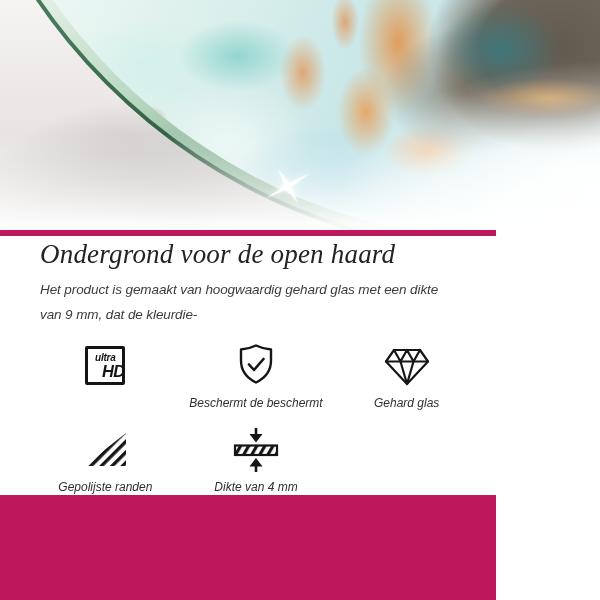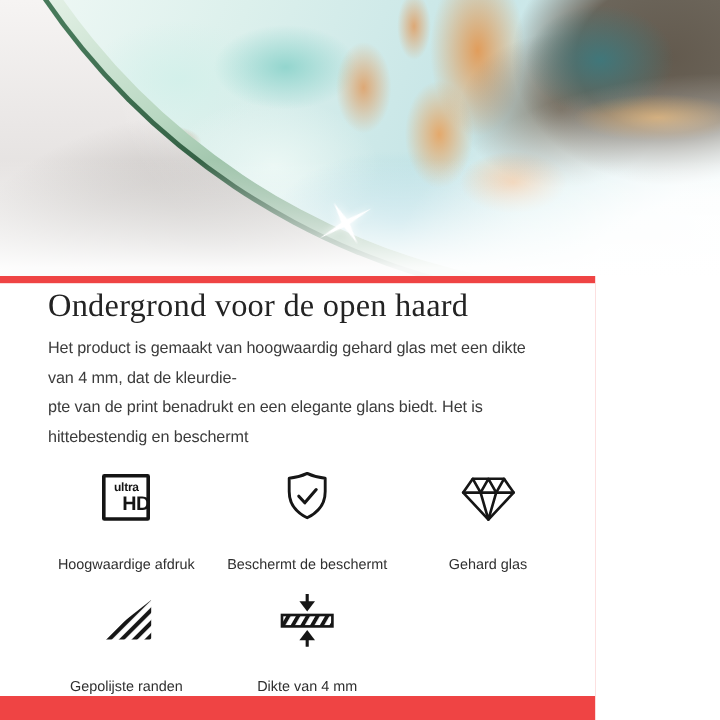--- a/index.html
+++ b/index.html
@@ -1,21 +1,21 @@
 <!DOCTYPE html>
 <html><head>
 <meta charset="utf-8">
 <style>
   html,body{margin:0;padding:0;}
   body{
     width:600px;height:600px;overflow:hidden;background:#ffffff;
     font-family:"Liberation Sans", sans-serif;color:#383838;
     -webkit-font-smoothing:antialiased;
   }
-  .page{position:relative;width:496px;height:600px;background:#ef4444;}
+  .page{position:relative;width:496px;height:600px;background:#be185d;font-style:italic;}
 
   
   .hero{
     position:relative;width:600px;height:230px;overflow:hidden;
     background:
       radial-gradient(520px 320px at 78% 25%, #ffffff 30%, rgba(255,255,255,0) 72%),
       linear-gradient(to bottom, #f6f4f3 0%, #eae7e6 45%, #dcd9d7 100%);
   }
   .hero .layer{position:absolute;inset:0;}
   .disc-shadow{
@@ -69,21 +69,21 @@
     font-size:27px;line-height:37px;color:#232323;letter-spacing:0.2px;
   }
   .desc{
     margin:5px 40px 0 40px;
     font-size:13.5px;line-height:24.6px;color:#3c3c3c;letter-spacing:-0.1px;
   }
   .features{
     display:grid;grid-template-columns:repeat(3,1fr);
     padding:0 14px 0 30px;margin-top:13px;row-gap:13px;
   }
-  .feature{display:flex;flex-direction:column;align-items:center;gap:18px;}
+  .feature{display:flex;flex-direction:column;align-items:center;}
   .icon-box{height:48px;display:flex;align-items:flex-end;justify-content:center;}
   .feature-label{margin-top:8px;font-size:12px;line-height:15px;color:#2f2f2f;text-align:center;}
 
   .icon-stroke{stroke:#161616;fill:none;stroke-linecap:round;stroke-linejoin:round;}
 
   .uhd-box{
     width:34px;height:33px;border:3px solid #141414;border-radius:2px;margin-bottom:3px;
     display:flex;flex-direction:column;align-items:center;justify-content:center;background:#fff;
   }
   .uhd-top{font-size:10px;font-weight:700;line-height:10px;color:#141414;letter-spacing:-0.2px;}
@@ -108,35 +108,33 @@
     </svg>
   </div>
 
   <section class="content">
 
     <h1 class="title">
       <span>Ondergrond voor de open haard</span><br>
     </h1>
 
     <div class="desc">
-      <div>Het product is gemaakt van hoogwaardig gehard glas met een dikte van 4 mm, dat de kleurdie-</div>
-      <div>pte van de print benadrukt en een elegante glans biedt. Het is hittebestendig en beschermt</div>
+      <div>Het product is gemaakt van hoogwaardig gehard glas met een dikte van 9 mm, dat de kleurdie-</div>
     </div>
 
     <div class="features">
 
 
       <div class="feature">
         <div class="icon-box">
           <div class="uhd-box">
             <span class="uhd-top">ultra</span>
             <span class="uhd-bottom">HD</span>
           </div>
         </div>
-        <div class="feature-label">Hoogwaardige afdruk</div>
       </div>
 
       <div class="feature">
         <div class="icon-box">
           <svg width="44" height="46" viewBox="0 0 44 46">
             <path class="icon-stroke" stroke-width="2.4" d="M22 3.5 c4.8 2.3 9.6 3.6 15 4 v11 c0 10.4 -6 17.6 -15 22 c-9 -4.4 -15 -11.6 -15 -22 v-11 c5.4 -0.4 10.2 -1.7 15 -4 Z"></path>
             <path class="icon-stroke" stroke-width="2.6" d="M15 22.5 l5 5.5 l9.5 -11"></path>
           </svg>
         </div>
         <div class="feature-label">Beschermt de beschermt</div>

